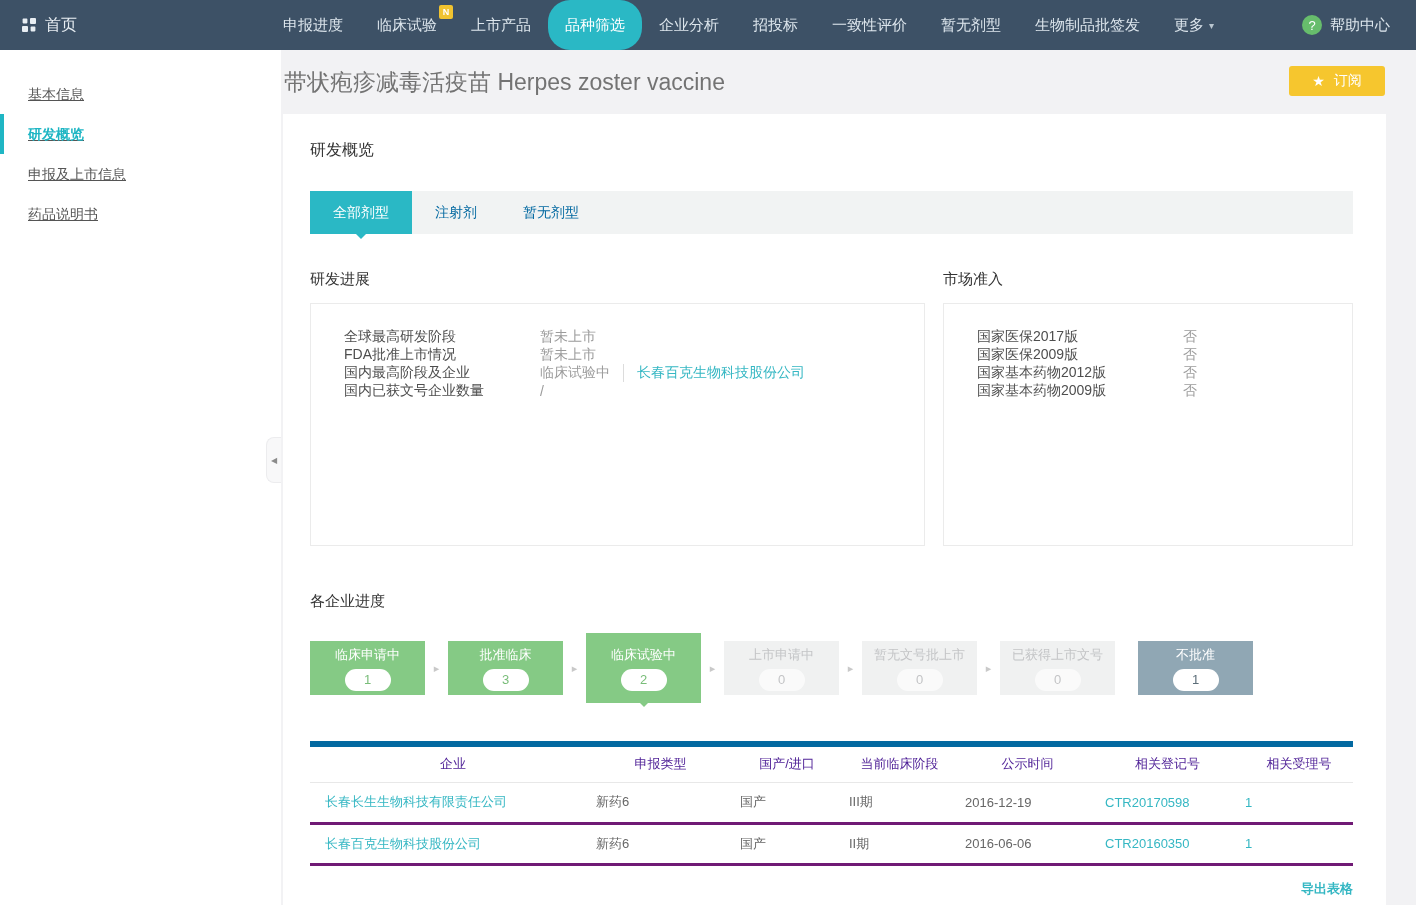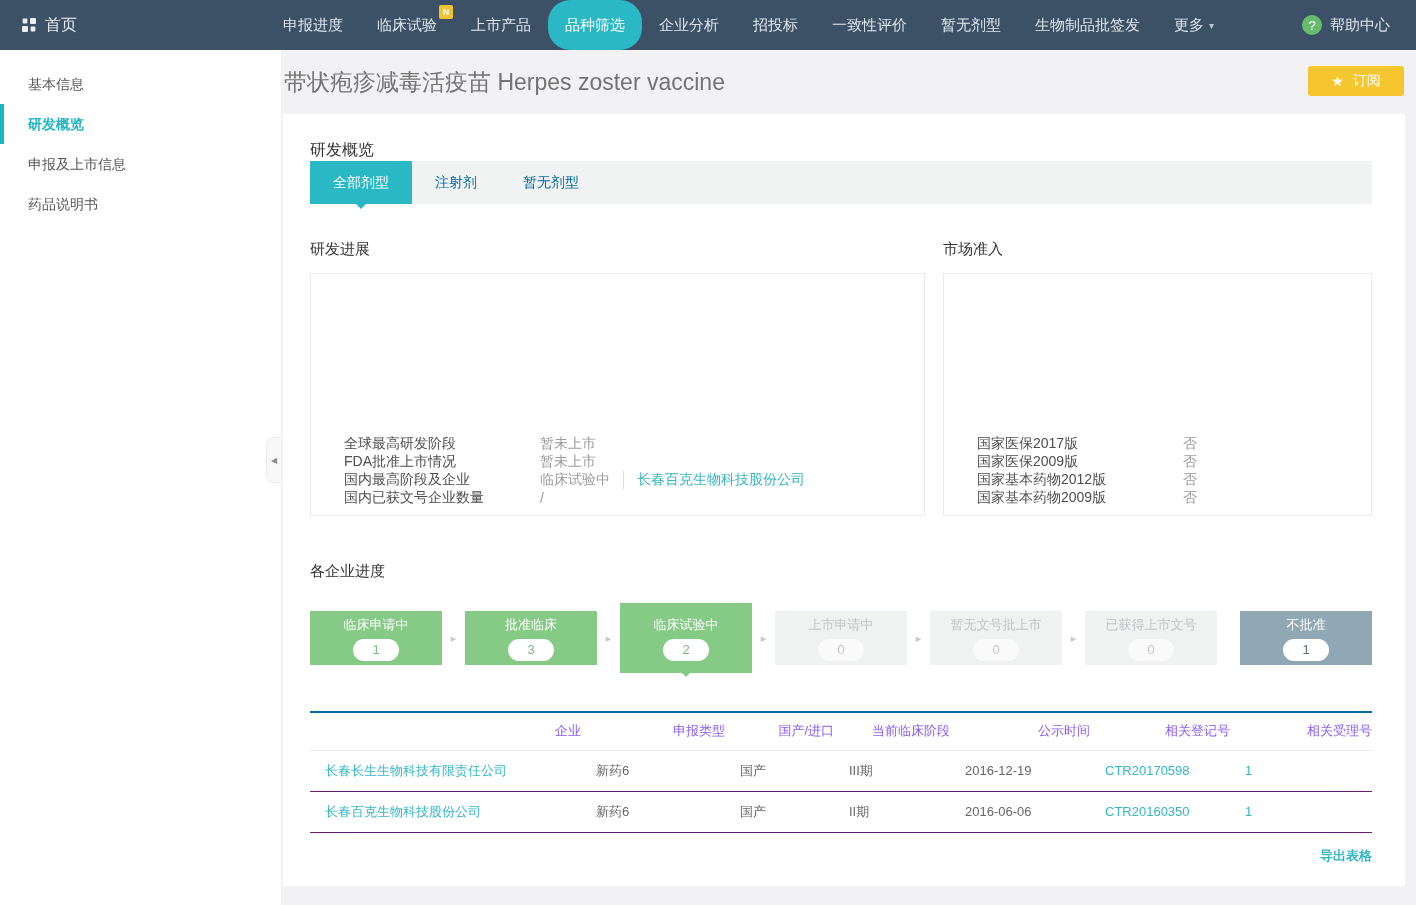--- a/index.html
+++ b/index.html
@@ -22,81 +22,81 @@
   .nav-item.active { background:#2ab8c5; color:#fff;border-radius:22px; }
   .nbadge { position:absolute; top:5px; right:1px; width:14px; height:14px; background:#f0c330; color:#fff;
             font-size:9px; font-weight:bold; line-height:14px; text-align:center; border-radius:2px; font-style:normal; }
   .caret { font-size:10px; margin-left:5px; color:#b9c5cf; }
   .nav-help { margin-left:auto; display:flex; align-items:center; gap:8px; padding:0 26px; font-size:15px; cursor:pointer; }
   .help-icon { width:20px; height:20px; border-radius:50%; background:#67bd6c; color:#fff; font-size:13px;
                display:flex; align-items:center; justify-content:center; }
 
   
   .content-row { display:flex; height:855px; }
-  .sidebar { width:281px; background:#fff; padding-top:14px; flex-shrink:0; }
+  .sidebar { width:281px; background:#fff; padding-top:24px; flex-shrink:0;text-decoration:underline; }
   .side-item { height:40px; line-height:40px; padding-left:24px; font-size:14px; color:#555;
                border-left:4px solid transparent; cursor:pointer; }
   .side-item.active { color:#1fb6c4; border-left-color:#1fb6c4; font-weight:bold; }
 
   .main { flex:1; position:relative; }
   .collapse-handle { position:absolute; left:-15px; top:387px; width:15px; height:46px; background:#f8f8f9;
                      border:1px solid #ececee; border-right:none; border-radius:8px 0 0 8px;
                      display:flex; align-items:center; justify-content:center; color:#8b8b8b; font-size:8px; cursor:pointer; }
 
   .title-row { height:64px; display:flex; align-items:center; padding-left:3px; }
   .page-title { font-size:23px; color:#737373; font-weight:normal; }
   .subscribe-btn { position:absolute; top:16px; right:31px; width:96px; height:30px; background:#f6c62e;
                    border:none; border-radius:3px; color:#fff; font-size:14px; display:flex; align-items:center;
                    justify-content:center; gap:9px; cursor:pointer; font-family:inherit; }
   .star { font-size:14px; }
 
   
   .card { margin:0 30px 8px 2px; background:#fff; padding:26px 33px 12px 27px; min-height:772px; }
   .section-title { font-size:16px; color:#333; font-weight:normal; }
-  .tabs { height:43px; background:#f1f3f3; display:flex; align-items:stretch; }
+  .tabs { margin-top:30px; height:43px; background:#f1f3f3; display:flex; align-items:stretch; }
   .tab { display:flex; align-items:center; padding:0 23px; font-size:14px; color:#0369a1; cursor:pointer; }
   .tab.active { background:#2ab8c5; color:#fff; position:relative; }
   .tab.active::after { content:""; position:absolute; left:50%; margin-left:-6px; bottom:-11px;
                        border:6px solid transparent; border-top:6px solid #2ab8c5; }
 
   .cols { display:flex; gap:18px; margin-top:36px; }
   .col-left { width:615px; flex-shrink:0; }
   .col-right { flex:1; }
   .subhead { font-size:15px; color:#333; font-weight:normal; }
-  .info-box { border:1px solid #ebebeb; margin-top:14px; height:243px; padding:8px 0;
-              display:flex; flex-direction:column; justify-content:flex-end; }
+  .info-box { border:1px solid #ebebeb; margin-top:14px; height:243px; padding:24px 0;
+              display:flex; flex-direction:column; justify-content:flex-start; }
   .info-row { display:flex; align-items:center; padding-left:33px; font-size:14px; }
   .info-label { width:196px; color:#4e4e4e; flex-shrink:0; }
   .info-label.wide { width:206px; }
   .info-value { color:#9b9b9b; }
   .teal-link { color:#35b7c3; }
   .v-divider { width:1px; height:18px; background:#dcdcdc; margin:0 13px; }
 
   .stage-head { margin-top:46px; }
   .stages { display:flex; align-items:center; margin-top:20px; height:74px; }
-  .stage { width:132px; height:54px; display:flex; flex-direction:column; align-items:center;
+  .stage { width:115px; height:54px; display:flex; flex-direction:column; align-items:center;
            justify-content:center; gap:5px; font-size:13px; cursor:pointer; }
   .pill { min-width:46px; height:22px; border-radius:11px; padding:0 8px; display:flex; align-items:center;
           justify-content:center; font-size:13px; }
   .stage.green { background:#85ca85; color:#fff; }
   .stage.green .pill { background:#fff; color:#79bd79; }
   .stage.gray { background:#f0f1f1; color:#c3c4c6; }
   .stage.gray .pill { background:rgba(255,255,255,.65); color:#c3c4c6; }
   .stage.slate { background:#90a7b4; color:#fff; }
   .stage.slate .pill { background:#fff; color:#5c6e79; }
   .stage.current { height:70px; position:relative; }
   .stage.current::after { content:""; position:absolute; bottom:-11px; left:50%; margin-left:-7px;
                           border:7px solid transparent; border-top:7px solid #85ca85; }
   .stage-arrow { width:23px; text-align:center; color:#c9c9c9; font-size:11px; }
   .stage-gap { width:23px; }
 
   table.companies { margin-top:36px; width:100%; border-collapse:collapse; font-size:13px; }
-  .companies th { font-weight:normal; text-align:right; color:#8b5cf6; height:38px;
-                  border-top:2px solid #0369a1; border-bottom:1px solid #e8e8e8; padding-left:15px; }
-  .companies td { height:41px; color:#666; border-bottom:1px solid #701a75; padding-left:15px; }
+  .companies th { font-weight:normal; text-align:center; color:#4c1d95; height:38px;
+                  border-top:6px solid #0369a1; border-bottom:1px solid #e8e8e8; padding-left:15px; }
+  .companies td { height:41px; color:#666; border-bottom:3px solid #701a75; padding-left:15px; }
   .col-company { width:271px; } .col-type { width:144px; } .col-origin { width:109px; }
   .col-phase { width:116px; } .col-date { width:140px; } .col-reg { width:140px; }
   .export-row { text-align:right; margin-top:14px; padding-bottom:4px; font-size:13px;font-weight:bold; }
 </style>
 </head>
 <body>
 
 <header class="topnav">
   <div class="brand">
     <span class="grid-icon">

